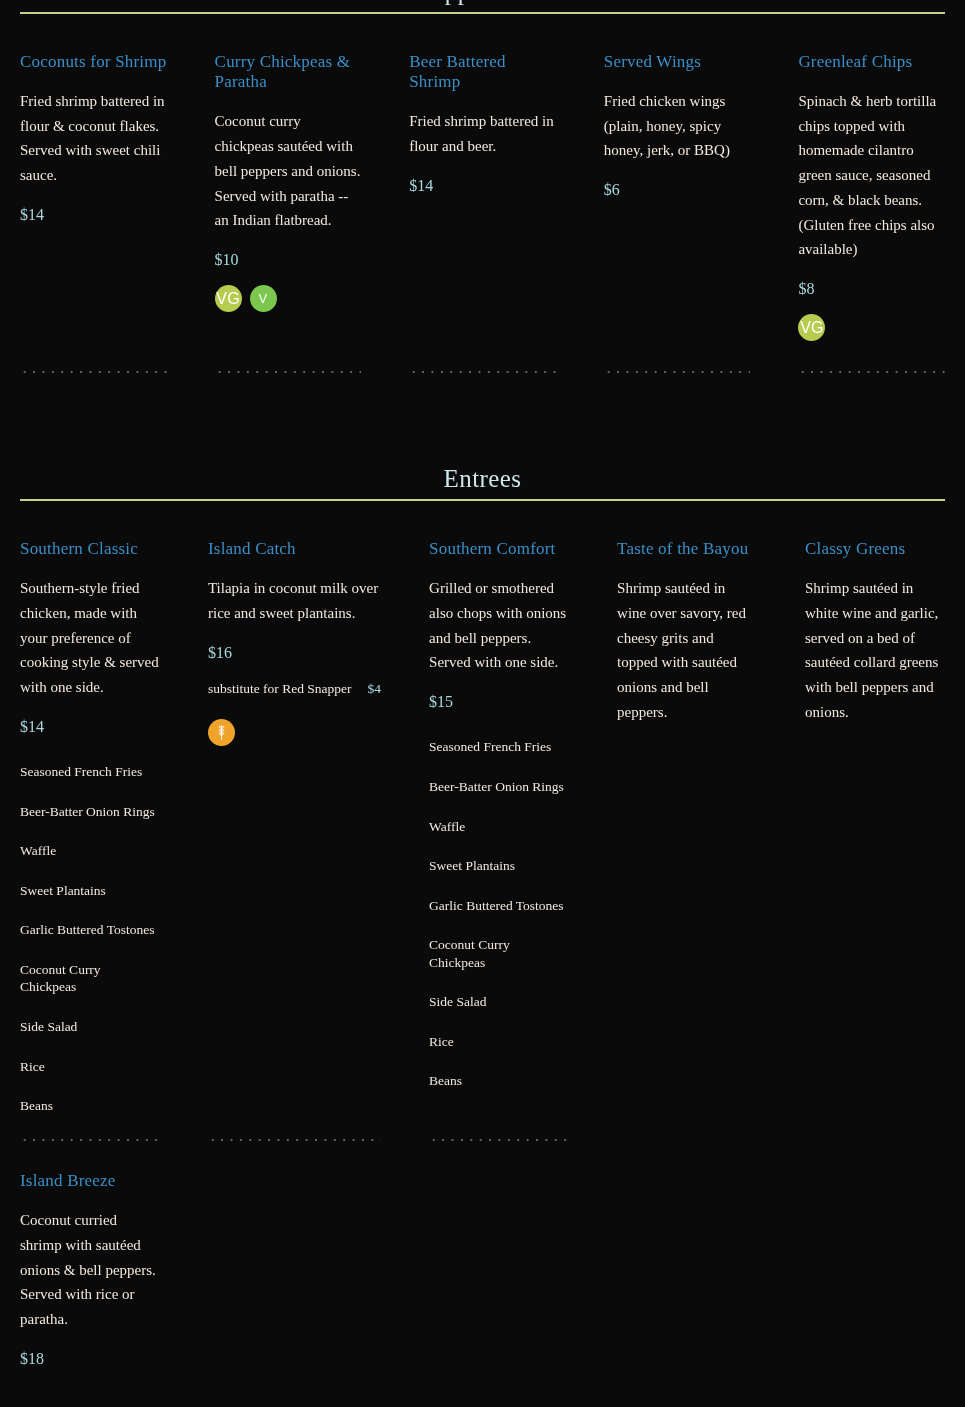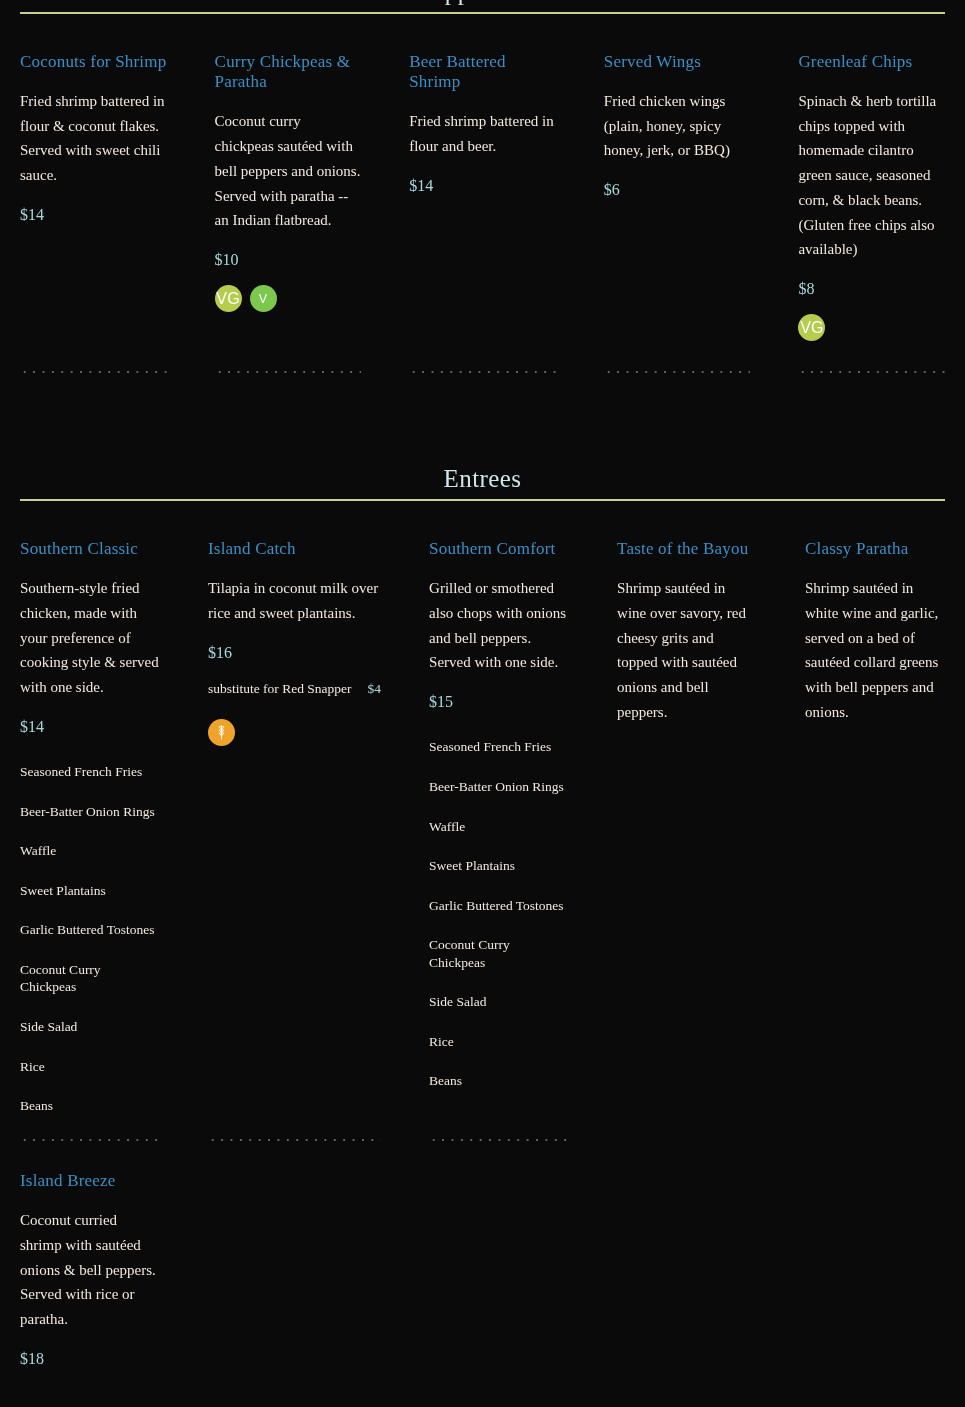--- a/index.html
+++ b/index.html
@@ -288,21 +288,21 @@
           <div class="spacer"></div>
           <div class="divider"></div>
         </div>
         <div class="cell">
           <div class="item-name">Taste of the Bayou</div>
           <div class="item-desc">Shrimp sautéed in wine over savory, red cheesy grits and topped with sautéed onions and bell peppers.</div>
           <div class="spacer"></div>
           <div class="divider hidden"></div>
         </div>
         <div class="cell">
-          <div class="item-name">Classy Paratha</div>
+          <div class="item-name">Classy Greens</div>
           <div class="item-desc">Shrimp sautéed in white wine and garlic, served on a bed of sautéed collard greens with bell peppers and onions.</div>
           <div class="spacer"></div>
           <div class="divider hidden"></div>
         </div>
         <div class="cell">
           <div class="item-name">Island Breeze</div>
           <div class="item-desc">Coconut curried shrimp with sautéed onions &amp; bell peppers. Served with rice or paratha.</div>
           <div class="item-price">$18</div>
           <div class="spacer"></div>
           <div class="divider hidden"></div>

